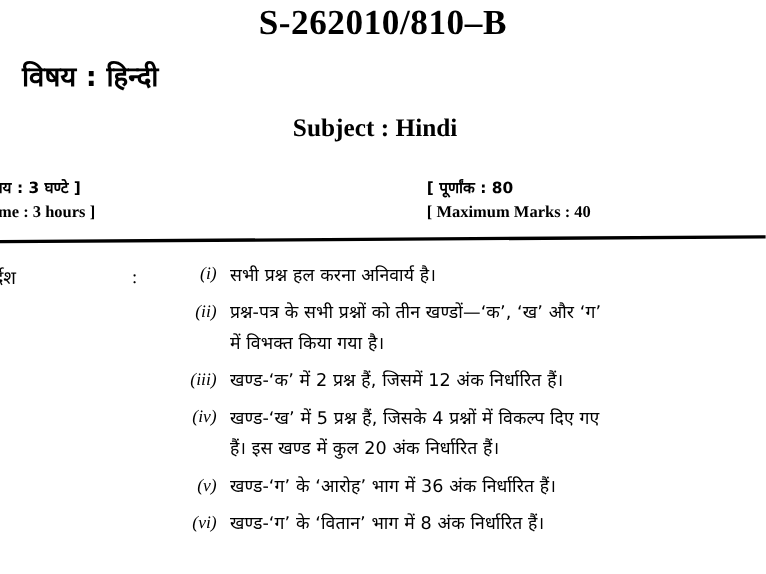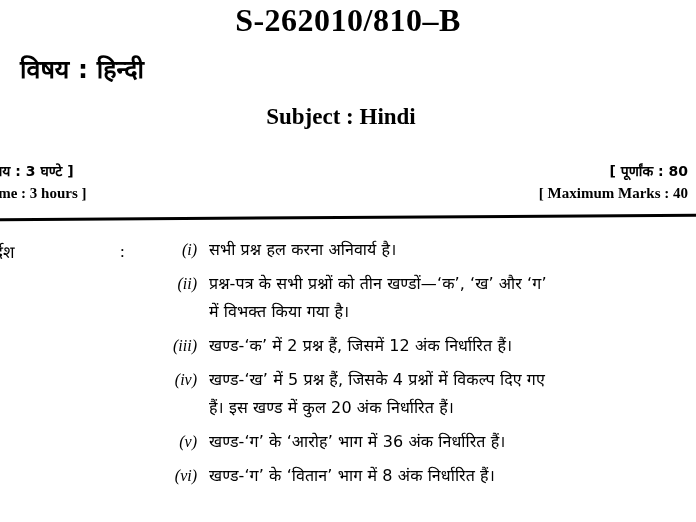--- a/index.html
+++ b/index.html
@@ -65,21 +65,20 @@
   }
   .meta-left {
     position: absolute;
     left: -6px;
     width: 330px;
   }
   .meta-right {
     position: absolute;
     right: 8px;
     width: 300px;
-    text-align: right;
   }
   .meta-line {
     font-size: 15px;
     font-weight: bold;
     white-space: nowrap;
     line-height: 22px;
   }
   .meta-line.hi {
     font-family: "DejaVu Sans", sans-serif;
     font-size: 14px;

